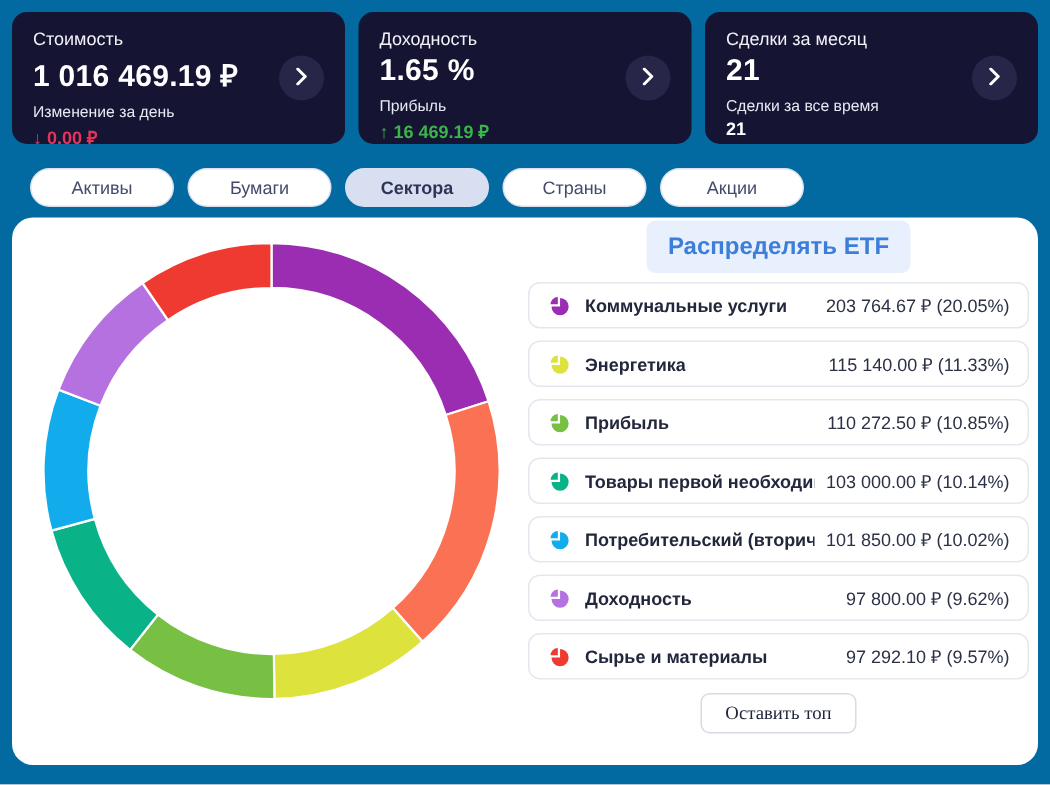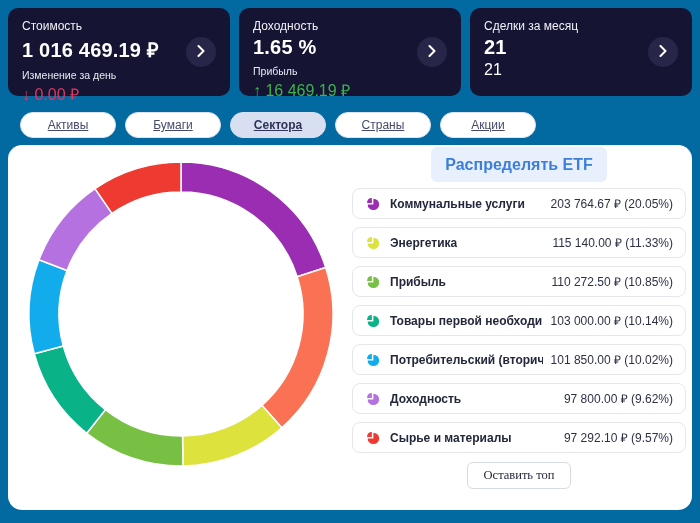--- a/index.html
+++ b/index.html
@@ -11,33 +11,33 @@
   }
   
   .cards-row{ position:absolute; left:8px; top:8px; width:684px; display:flex; gap:9px; }
   .card{
     position:relative; flex:1 1 0; height:88px; background:#151433;
     border-radius:10px; padding:11px 14px; color:#fff;
   }
   .card-title{ font-size:12px; color:#f1f1f8; }
   .card-value{ font-size:20px; font-weight:bold; letter-spacing:.2px; margin-top:3px; }
   .card-sub-label{ font-size:10.5px; color:#e8e9f3; margin-top:6px; }
-  .card-sub-value{ font-size:16px; font-weight:normal; margin-top:2px; }
+  .card-sub-value{ font-size:12px; font-weight:bold; margin-top:2px; }
   .chev-btn{
     position:absolute; right:14px; top:50%; transform:translateY(-50%);
     width:30px; height:30px; border-radius:50%; background:#272648; border:none;
     display:flex; align-items:center; justify-content:center; cursor:pointer;
   }
   
   .tabs{ position:absolute; left:20px; top:112px; display:flex; gap:9px; }
   .tab{
     width:96px; height:26px; border-radius:13px; background:#fff;
     border:1px solid #dee2ec; color:#454a6d; font-size:12px;
     font-family:"Liberation Sans", sans-serif; cursor:pointer;
-    display:flex; align-items:center; justify-content:center;text-decoration:underline;
+    display:flex; align-items:center; justify-content:center;
   }
   .tab.active{ background:#d8dff1; border-color:#d8dff1; color:#2f3457; font-weight:bold; }
   
   .panel{
     position:absolute; left:8px; top:145px; width:684px; height:365px;
     background:#ffffff; border-radius:14px;
   }
   .donut-wrap{ position:absolute; left:12px; top:8px; width:322px; height:322px; }
   
   .right-col{ position:absolute; left:344px; right:6px; top:2px; }
@@ -90,20 +90,21 @@
         <span>
           <svg width="8" height="12" viewBox="0 0 8 12">
               <path d="M1.5 1l5 5-5 5" stroke="#fff" stroke-width="2" fill="none" stroke-linecap="round" stroke-linejoin="round"></path>
             </svg>
         </span>
       </button>
     </div>
     <div class="card">
       <div class="card-title">Сделки за месяц</div>
       <div class="card-value">21</div>
+      <div class="card-sub-label">Сделки за все время</div>
       <div class="card-sub-value" style="color: rgb(255, 255, 255);">21</div>
       <button class="chev-btn">
         <span>
           <svg width="8" height="12" viewBox="0 0 8 12">
               <path d="M1.5 1l5 5-5 5" stroke="#fff" stroke-width="2" fill="none" stroke-linecap="round" stroke-linejoin="round"></path>
             </svg>
         </span>
       </button>
     </div>
   </div>

